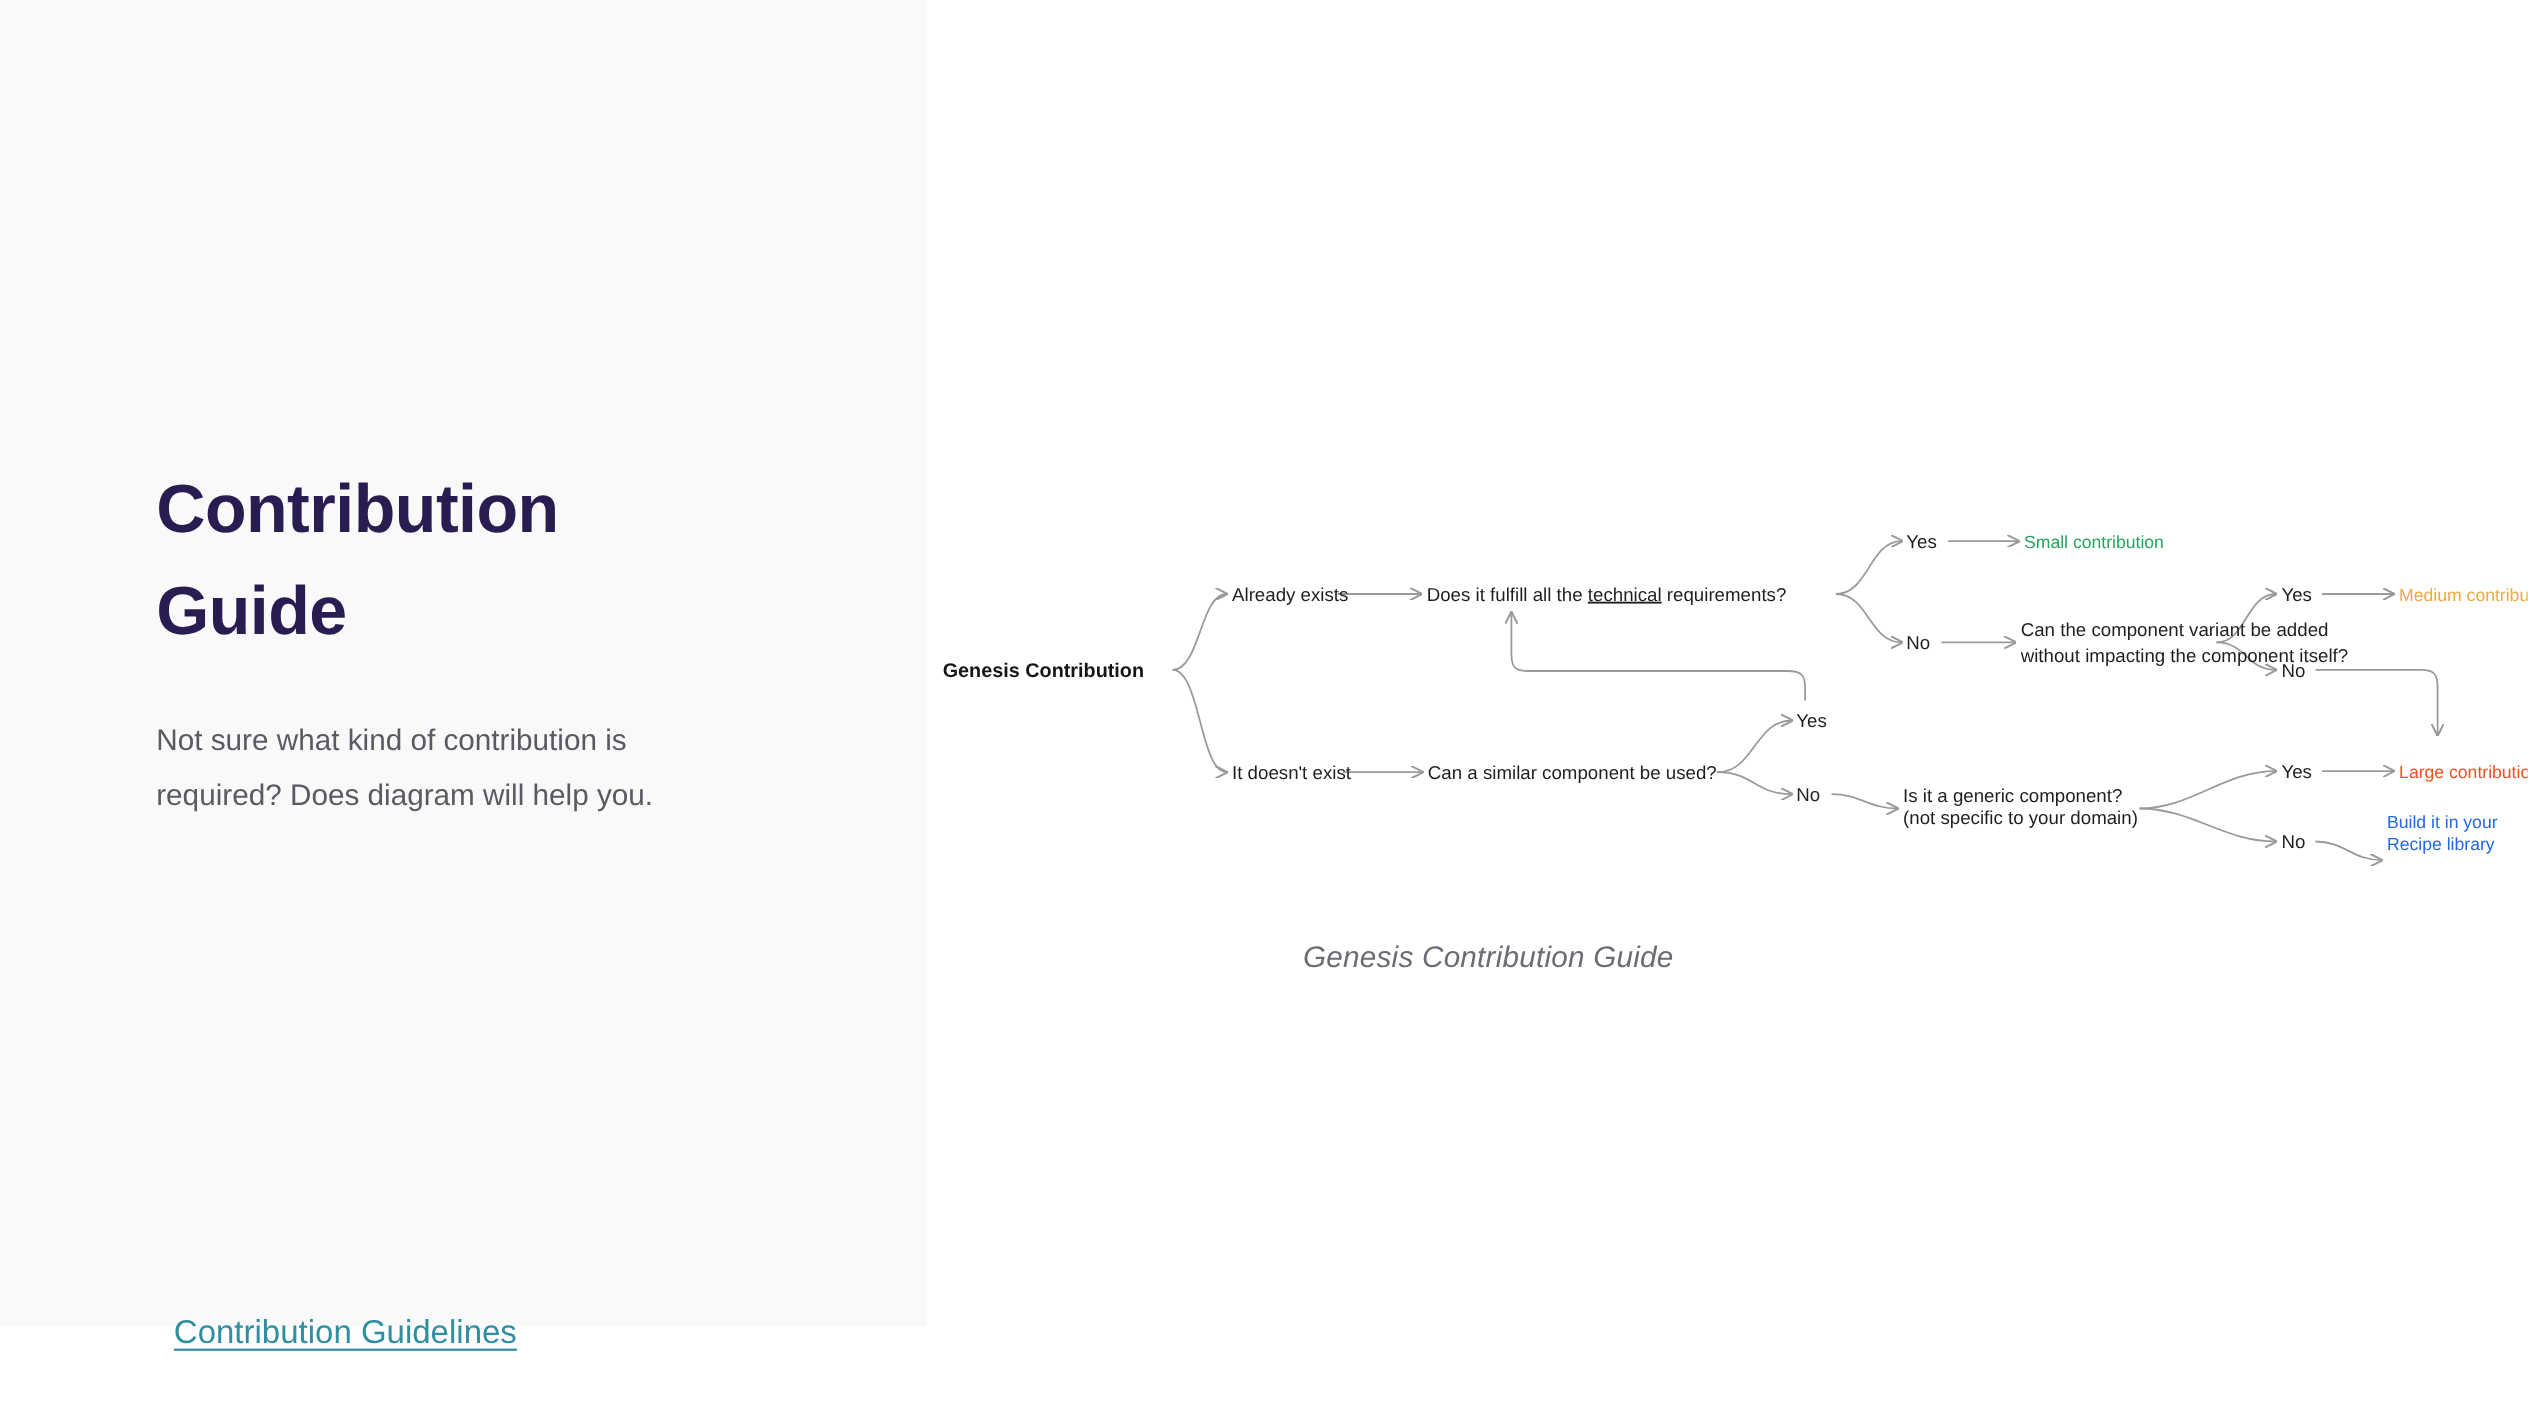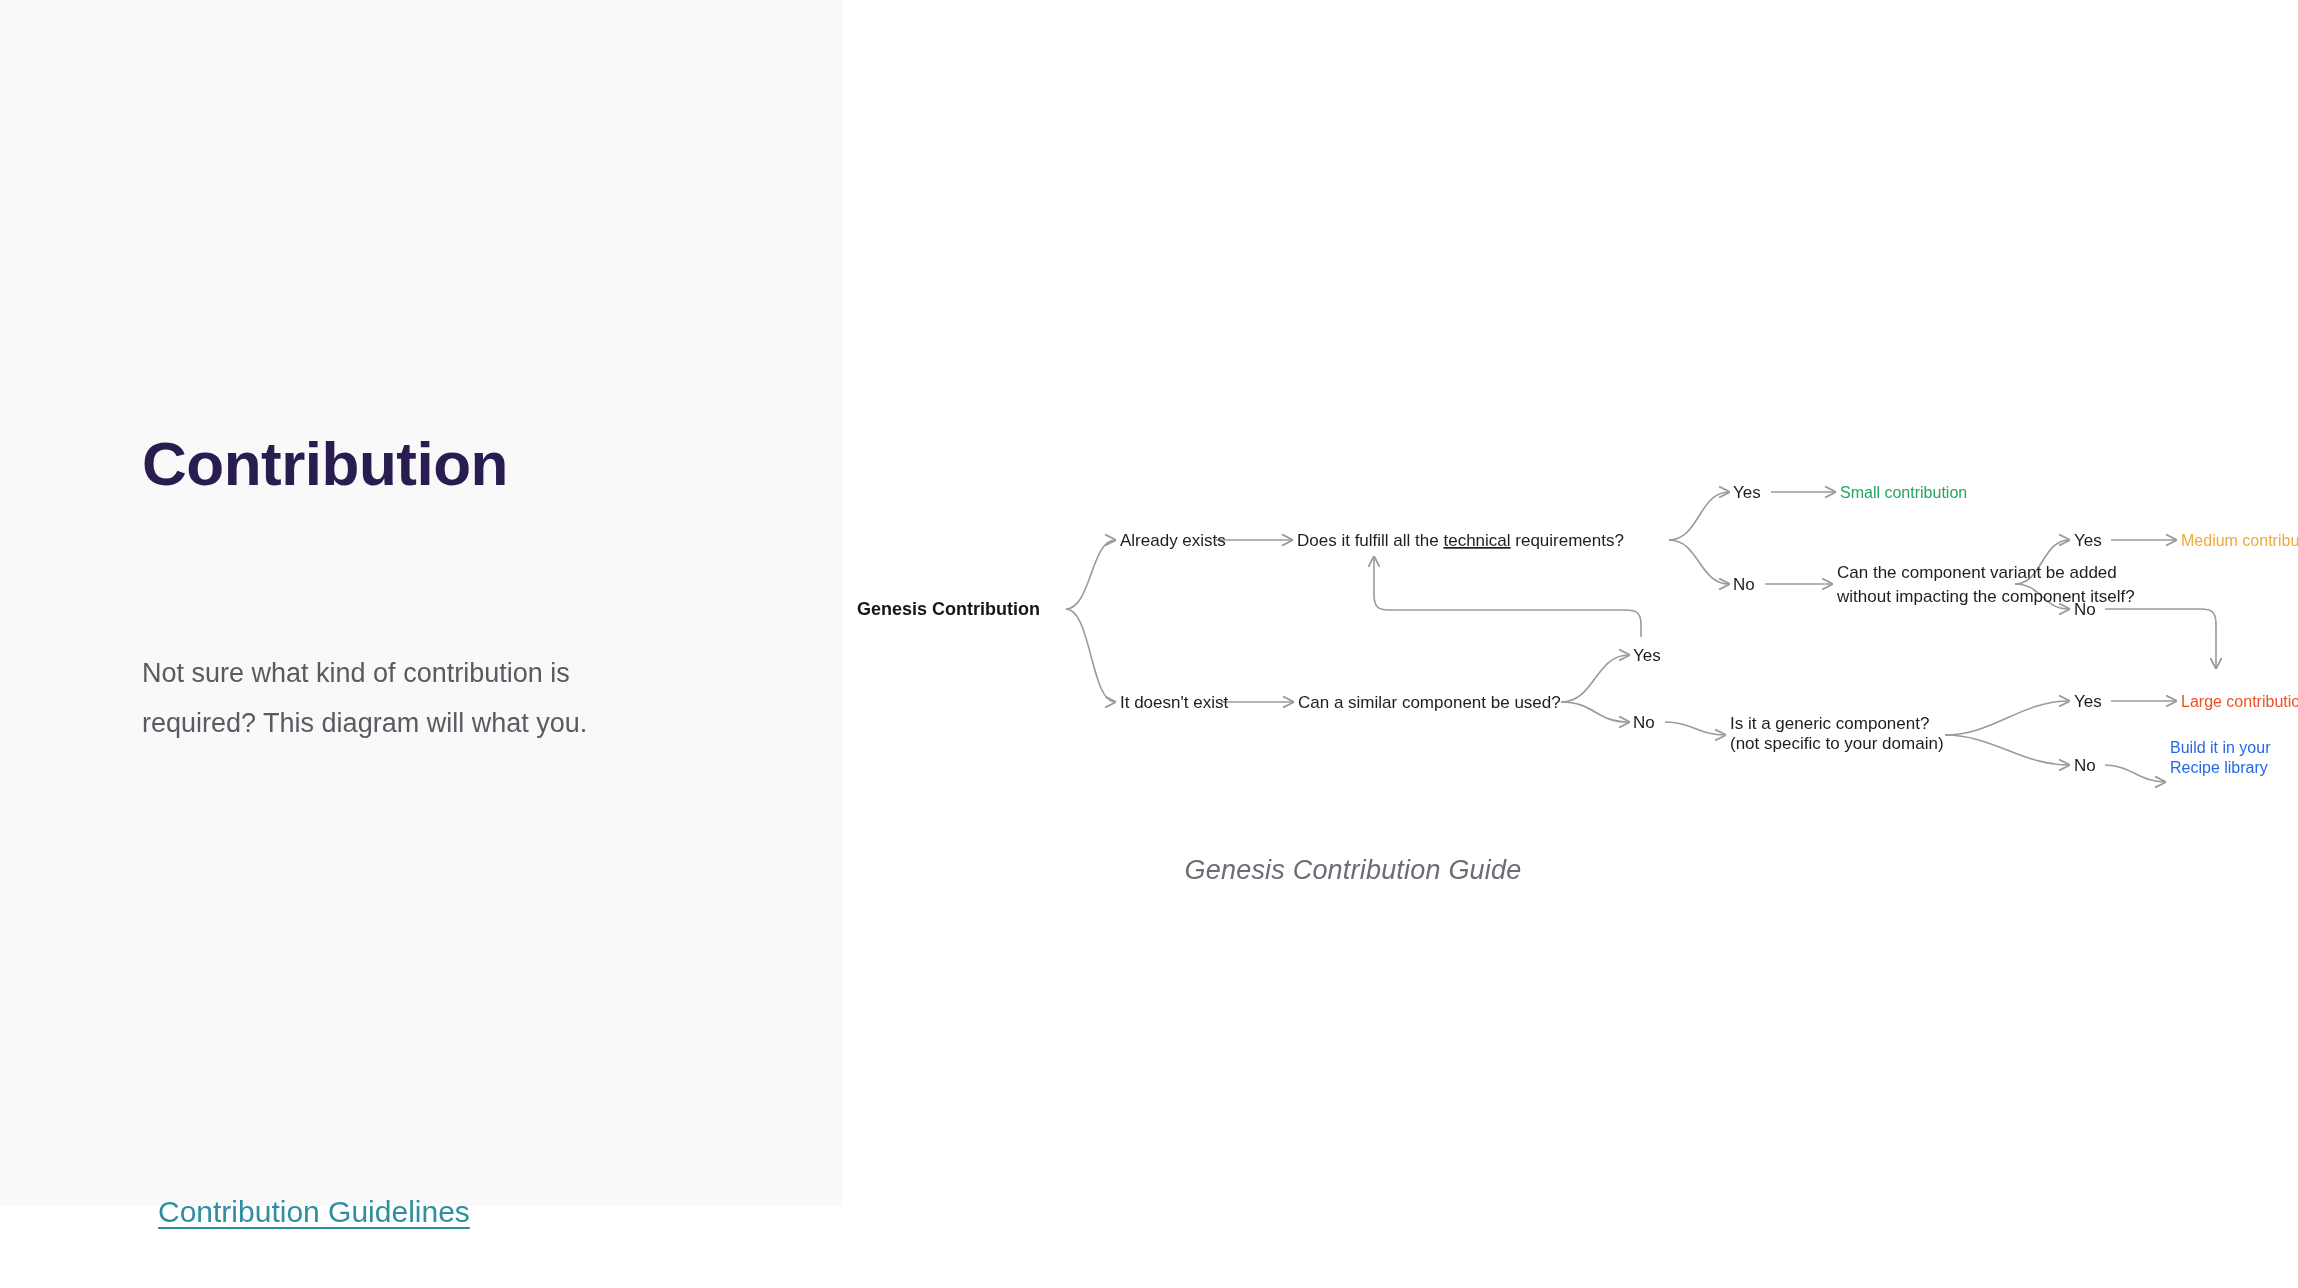--- a/index.html
+++ b/index.html
@@ -112,23 +112,24 @@
 </head>
 <body>
 
 <div class="page">
 
   <div class="left-panel">
     <div class="left-inner">
 
       <h1 class="page-title">
         <span>Contribution</span><br>
+        <span>Guide</span>
       </h1>
 
-      <p class="page-subtitle">Not sure what kind of contribution is required? This diagram will what you.</p>
+      <p class="page-subtitle">Not sure what kind of contribution is required? Does diagram will help you.</p>
 
       <a class="guidelines-link" href="#">Contribution Guidelines</a>
 
     </div>
   </div>
 
   <div class="right-panel">
     <div class="diagram-wrap">
 
       <svg class="diagram-svg" viewBox="0 0 1455 1288" width="1455" height="1288">

